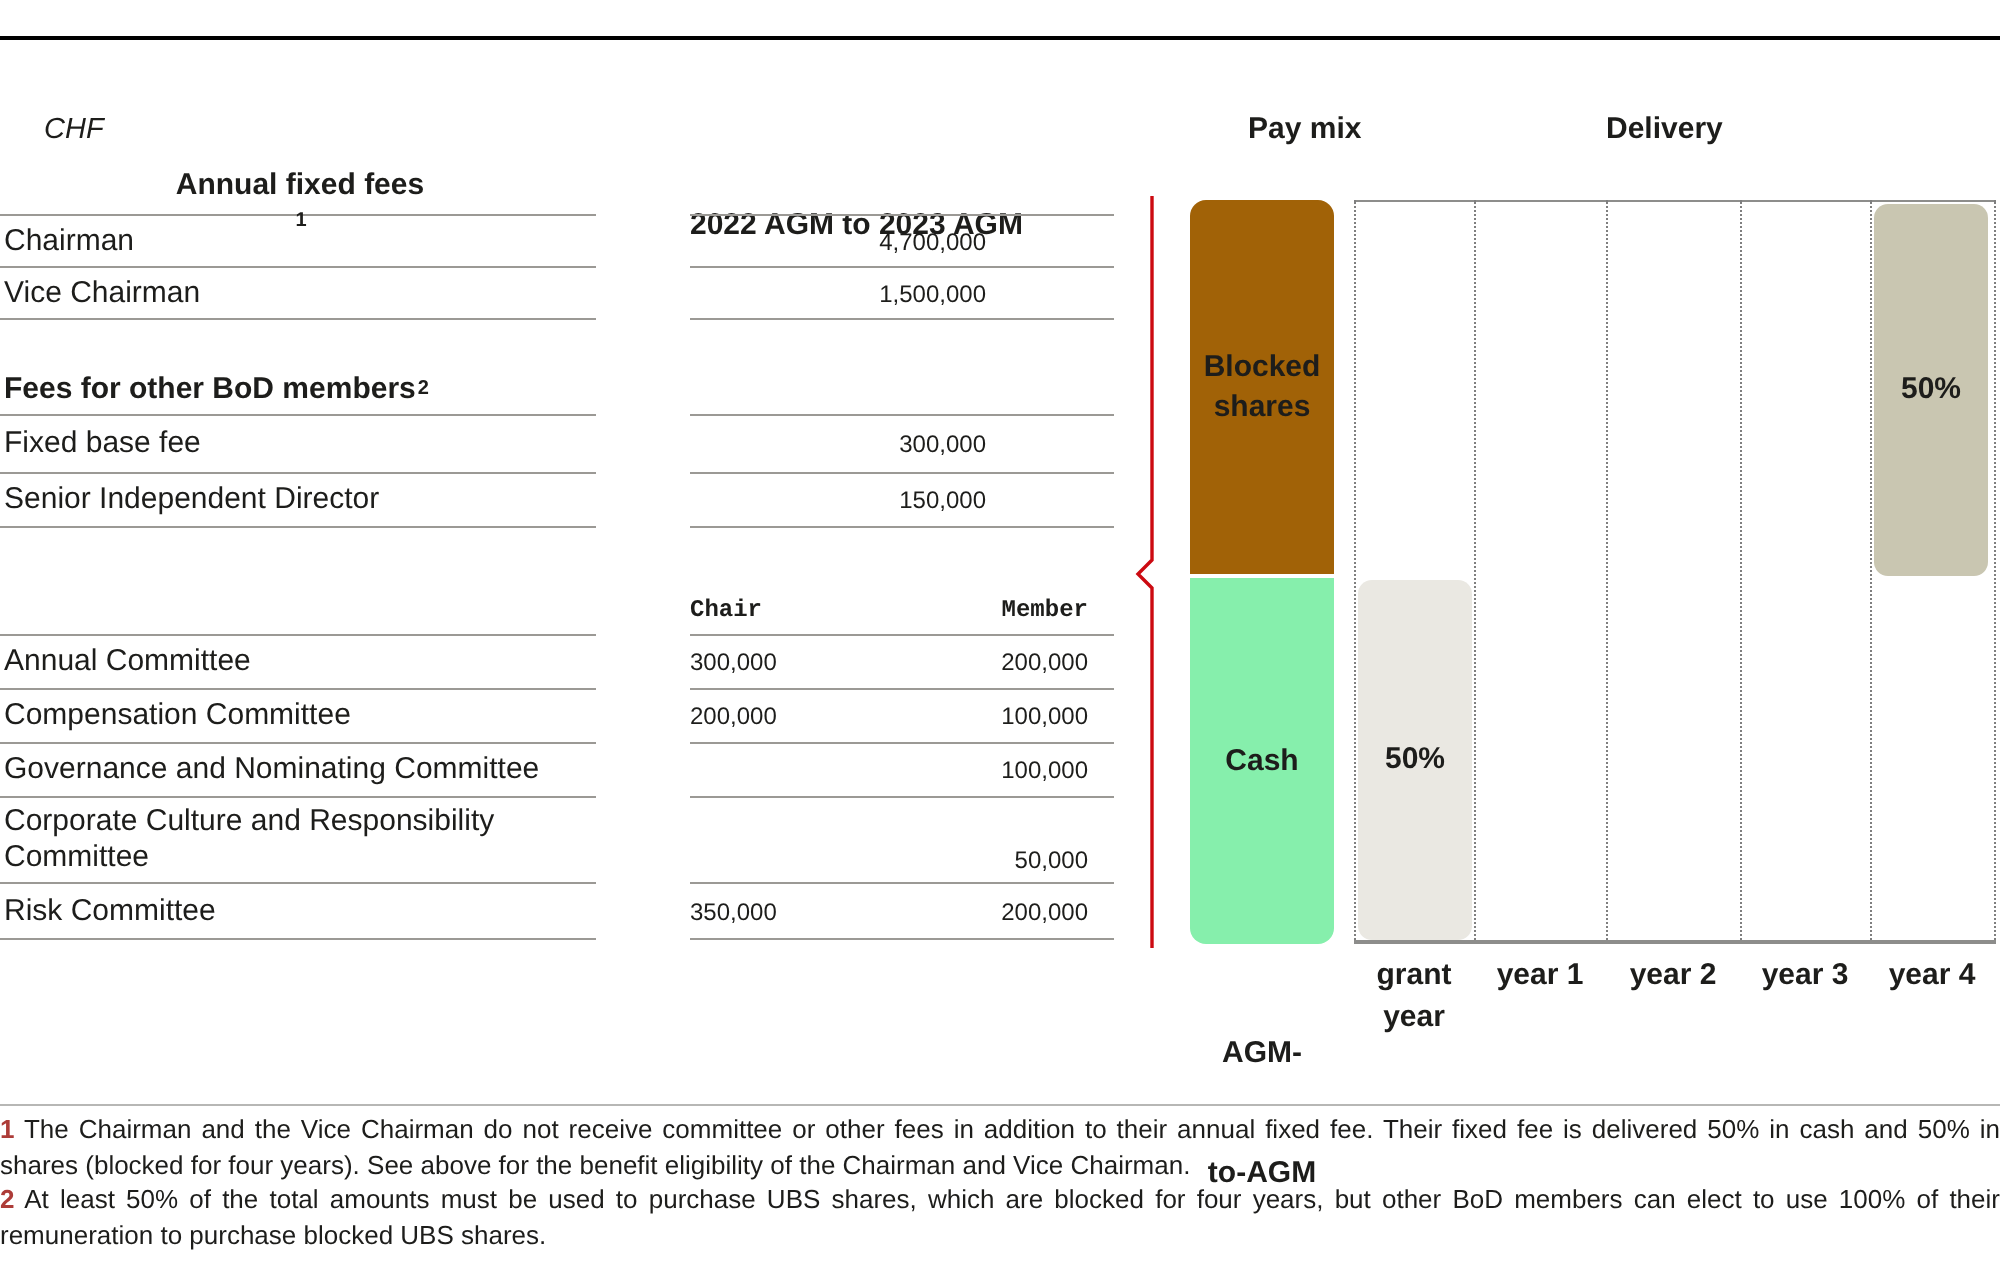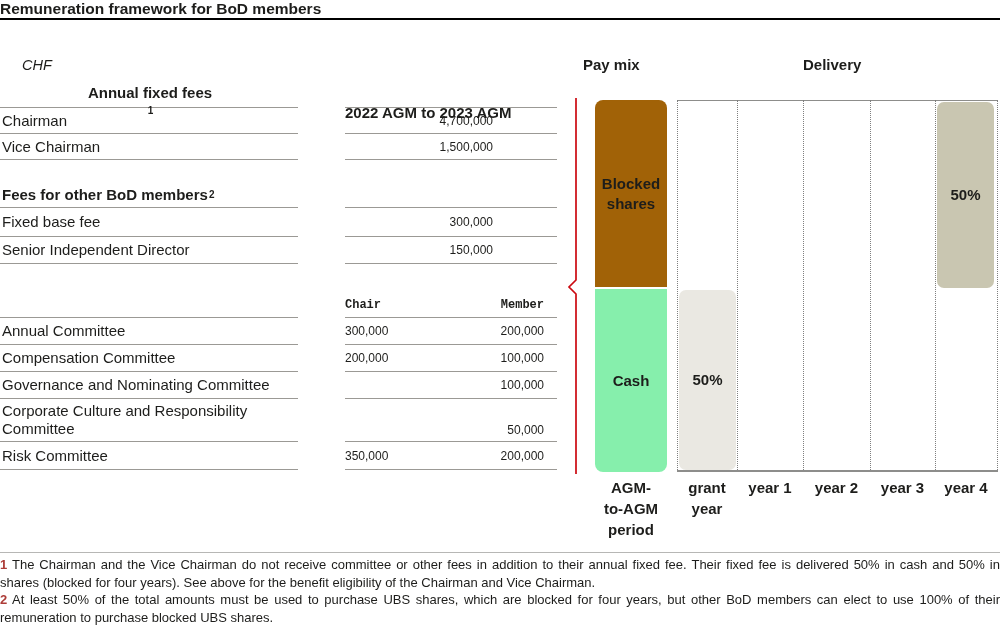--- a/index.html
+++ b/index.html
@@ -4,21 +4,21 @@
 <style>
   html,body{margin:0;padding:0;background:#fff;}
   .canvas{position:relative;width:1000px;height:631px;background:#fff;overflow:hidden;
           font-family:"Liberation Sans", sans-serif;color:#1d1d1b;}
   .abs{position:absolute;}
   .title{left:0;top:0;font-size:15.5px;font-weight:bold;}
   .top-rule{left:0;top:18px;width:1000px;height:2px;background:#000;}
   .chf{left:2px;top:57px;font-size:14.5px;font-style:italic;margin-left:20px;}
   .hdr{font-size:15px;font-weight:bold;}
   .period{left:345px;top:56px;margin-top:48px;}
-  .paymix-h{left:583px;top:56px;}
+  .paymix-h{left:624px;top:56px;}
   .delivery-h{left:803px;top:56px;}
 
   
   .lrow{position:absolute;left:0;width:298px;box-sizing:border-box;padding-left:2px;
         border-bottom:1px solid #9b9995;display:flex;align-items:center;
         font-size:15px;line-height:18px;}
   .vrow{position:absolute;left:345px;width:212px;box-sizing:border-box;
         border-bottom:1px solid #9b9995;display:flex;align-items:center;font-size:12px;}
   .sect{font-weight:bold;}
   sup{font-size:10px;font-weight:bold;margin-left:1px;}
@@ -30,38 +30,37 @@
 
   
   .bar{position:absolute;display:flex;align-items:center;justify-content:center;
        text-align:center;font-weight:bold;font-size:15px;line-height:20px;}
   .bar-blocked{left:595px;top:100px;width:72px;height:187px;background:#a16207;border-radius:8px 8px 0 0;}
   .bar-cash{left:595px;top:289px;width:72px;height:183px;background:#86efac;border-radius:0 0 8px 8px;}
   .bar-grant{left:679px;top:290px;width:57px;height:180px;background:#eae8e2;border-radius:7px;}
   .bar-year4{left:937px;top:102px;width:57px;height:186px;background:#c9c6b1;border-radius:7px;}
   .axis-label{position:absolute;top:477px;text-align:center;font-weight:bold;
               font-size:15px;line-height:21px;}
-  .axis-label span{display:block;}
+  .axis-label span{display:block;margin-top:39px;}
 
   
   .dtop{left:677px;top:100px;width:321px;height:1px;background:#8d8d8b;}
   .dot{position:absolute;top:100px;height:370px;width:0;border-left:1px dotted #7f7f7f;}
   .dbase{left:677px;top:470px;width:321px;height:2px;background:#8d8d8b;}
 
   
   .foot-rule{left:0;top:552px;width:1000px;height:1px;background:#b7b7b5;}
   .footnotes{left:0;top:556px;width:1000px;font-size:13px;line-height:17.5px;text-align:justify;}
   .fnnum{color:#ad3c38;font-weight:bold;}
 </style>
 </head>
 <body>
 
 <div class="canvas">
 
-  <div class="abs title">Remuneration framework for BoD members</div>
   <div class="abs top-rule"></div>
 
   <div class="abs chf">CHF</div>
   <div class="abs hdr period">2022 AGM to 2023 AGM</div>
   <div class="abs hdr paymix-h">Pay mix</div>
   <div class="abs hdr delivery-h">Delivery</div>
 
   <div class="lrow sect" style="top:84px;height:24px;flex-direction:column;">
     <span>Annual fixed fees</span>
       <sup>1</sup>

